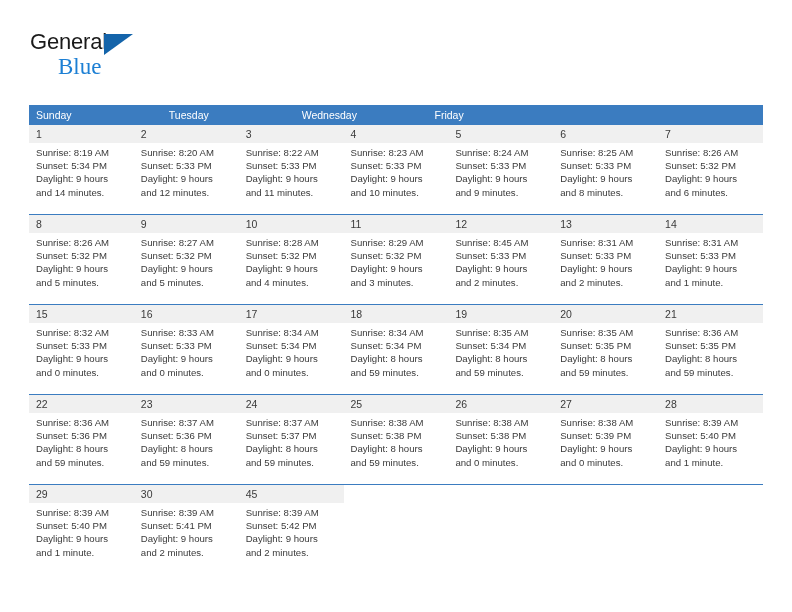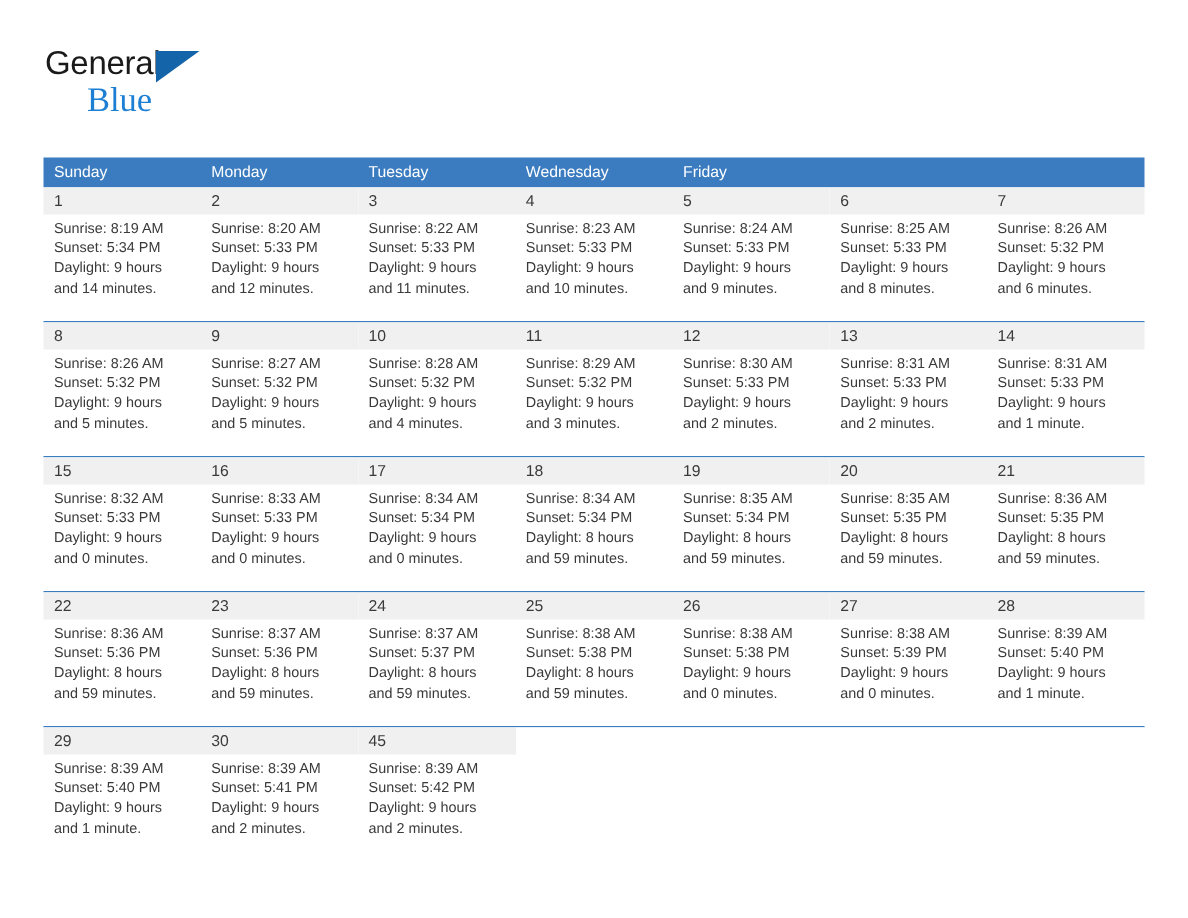--- a/index.html
+++ b/index.html
@@ -99,20 +99,21 @@
   .calendar {
     position: absolute;
     left: 29px;
     top: 105px;
     width: 734px;
   }
   .weekday-row {
     display: flex;
     width: 734px;
     background: #3b7cc0;
+    gap: 28px;
   }
   .weekday-cell {
     flex: 0 0 104.857px;
     width: 104.857px;
     box-sizing: border-box;
     padding: 3px 0 3px 7px;
     font-size: 10.5px;
     line-height: 14px;
     color: #ffffff;
     white-space: nowrap;
@@ -176,21 +177,20 @@
       <div class="brand-line2">Blue</div>
     </div>
 
 
   </div>
 
   <div class="calendar">
 
     <div class="weekday-row">
       <div class="weekday-cell">Sunday</div>
-      <div class="weekday-cell">Monday</div>
       <div class="weekday-cell">Tuesday</div>
       <div class="weekday-cell">Wednesday</div>
       <div class="weekday-cell">Friday</div>
     </div>
 
     <div class="week-row first">
       <div class="day-cell">
         <div class="day-number-band">1</div>
         <div class="day-body">
           <p>Sunrise: 8:19 AM</p>
@@ -288,21 +288,21 @@
         <div class="day-body">
           <p>Sunrise: 8:29 AM</p>
           <p>Sunset: 5:32 PM</p>
           <p>Daylight: 9 hours</p>
           <p>and 3 minutes.</p>
         </div>
       </div>
       <div class="day-cell">
         <div class="day-number-band">12</div>
         <div class="day-body">
-          <p>Sunrise: 8:30 AM</p>
+          <p>Sunrise: 8:45 AM</p>
           <p>Sunset: 5:33 PM</p>
           <p>Daylight: 9 hours</p>
           <p>and 2 minutes.</p>
         </div>
       </div>
       <div class="day-cell">
         <div class="day-number-band">13</div>
         <div class="day-body">
           <p>Sunrise: 8:31 AM</p>
           <p>Sunset: 5:33 PM</p>

